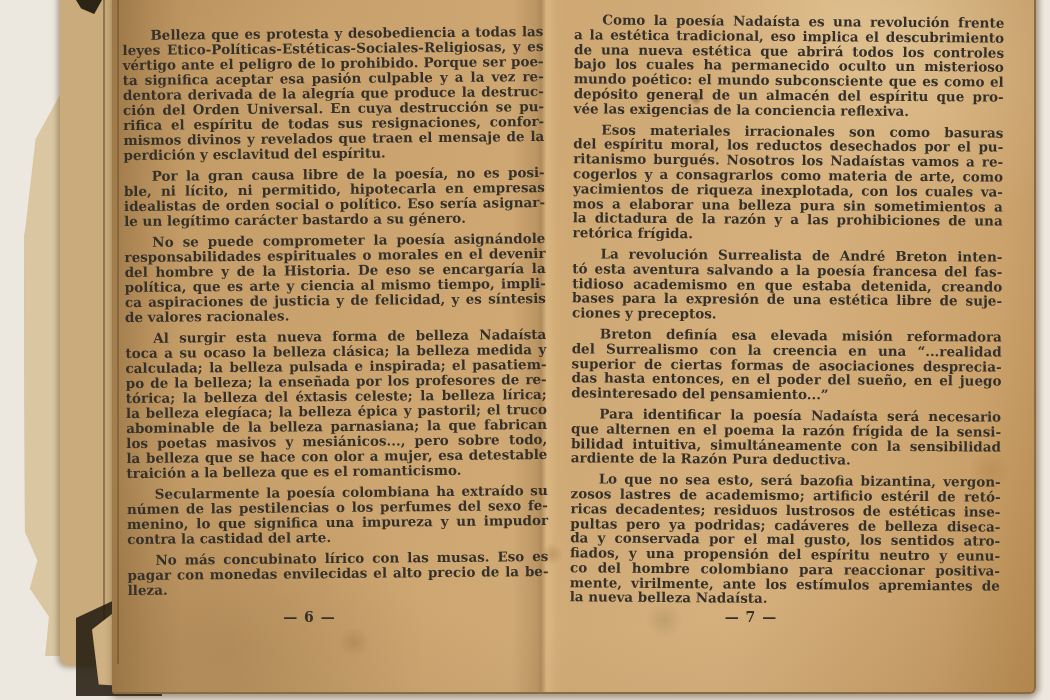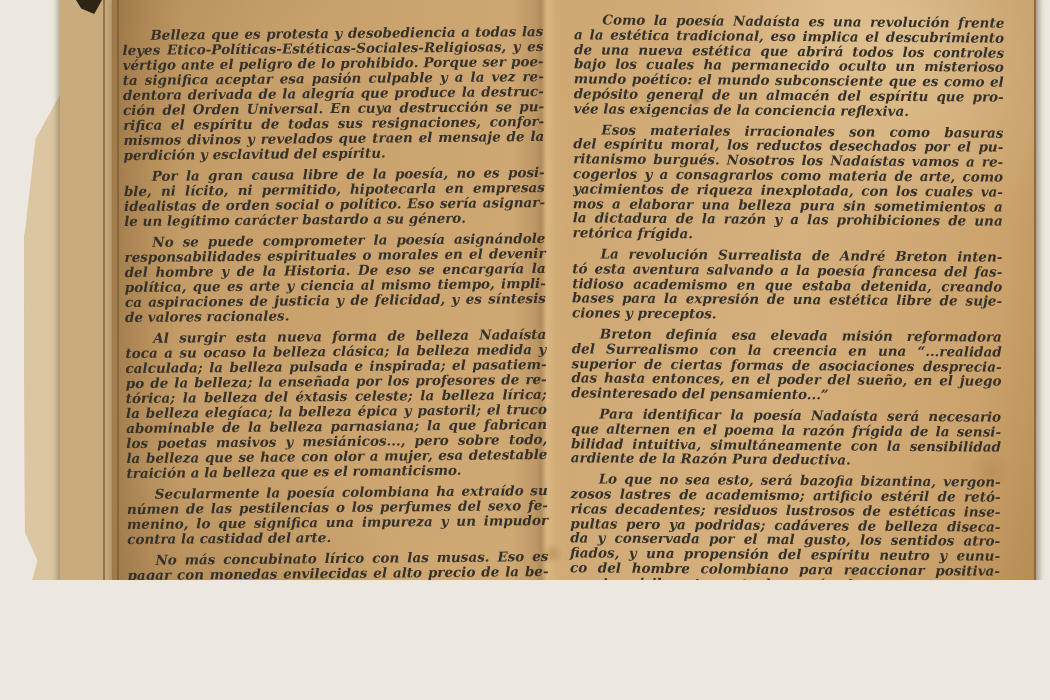--- a/index.html
+++ b/index.html
@@ -1,21 +1,21 @@
 <!DOCTYPE html>
 <html><head>
 <meta charset="utf-8">
 <style>
   html,body{margin:0;padding:0;}
   body{
     width:1050px;height:700px;overflow:hidden;
     background:#ede8df;
     font-family:"DejaVu Serif","Liberation Serif",serif;
   }
-  #spread{position:relative;width:1050px;height:580px;overflow:hidden;font-style:italic;}
+  #spread{position:relative;width:1050px;height:700px;overflow:hidden;}
 
   
   #paper{
     position:absolute;left:112px;top:-8px;width:922px;height:700px;
     background:
       radial-gradient(circle 300px at 790px 40px, rgba(255,238,196,.30), transparent 70%),
       radial-gradient(circle 260px at 120px 660px, rgba(96,64,22,.16), transparent 75%),
       linear-gradient(100deg,#bd9560 0%,#c79f6a 16%,#cda671 38%,#d1ab77 55%,#d5b07d 70%,#cba26c 90%,#bd9055 100%);
     border-bottom:2px solid #8a6a42;
     border-right:2px solid #8d6a3f;

